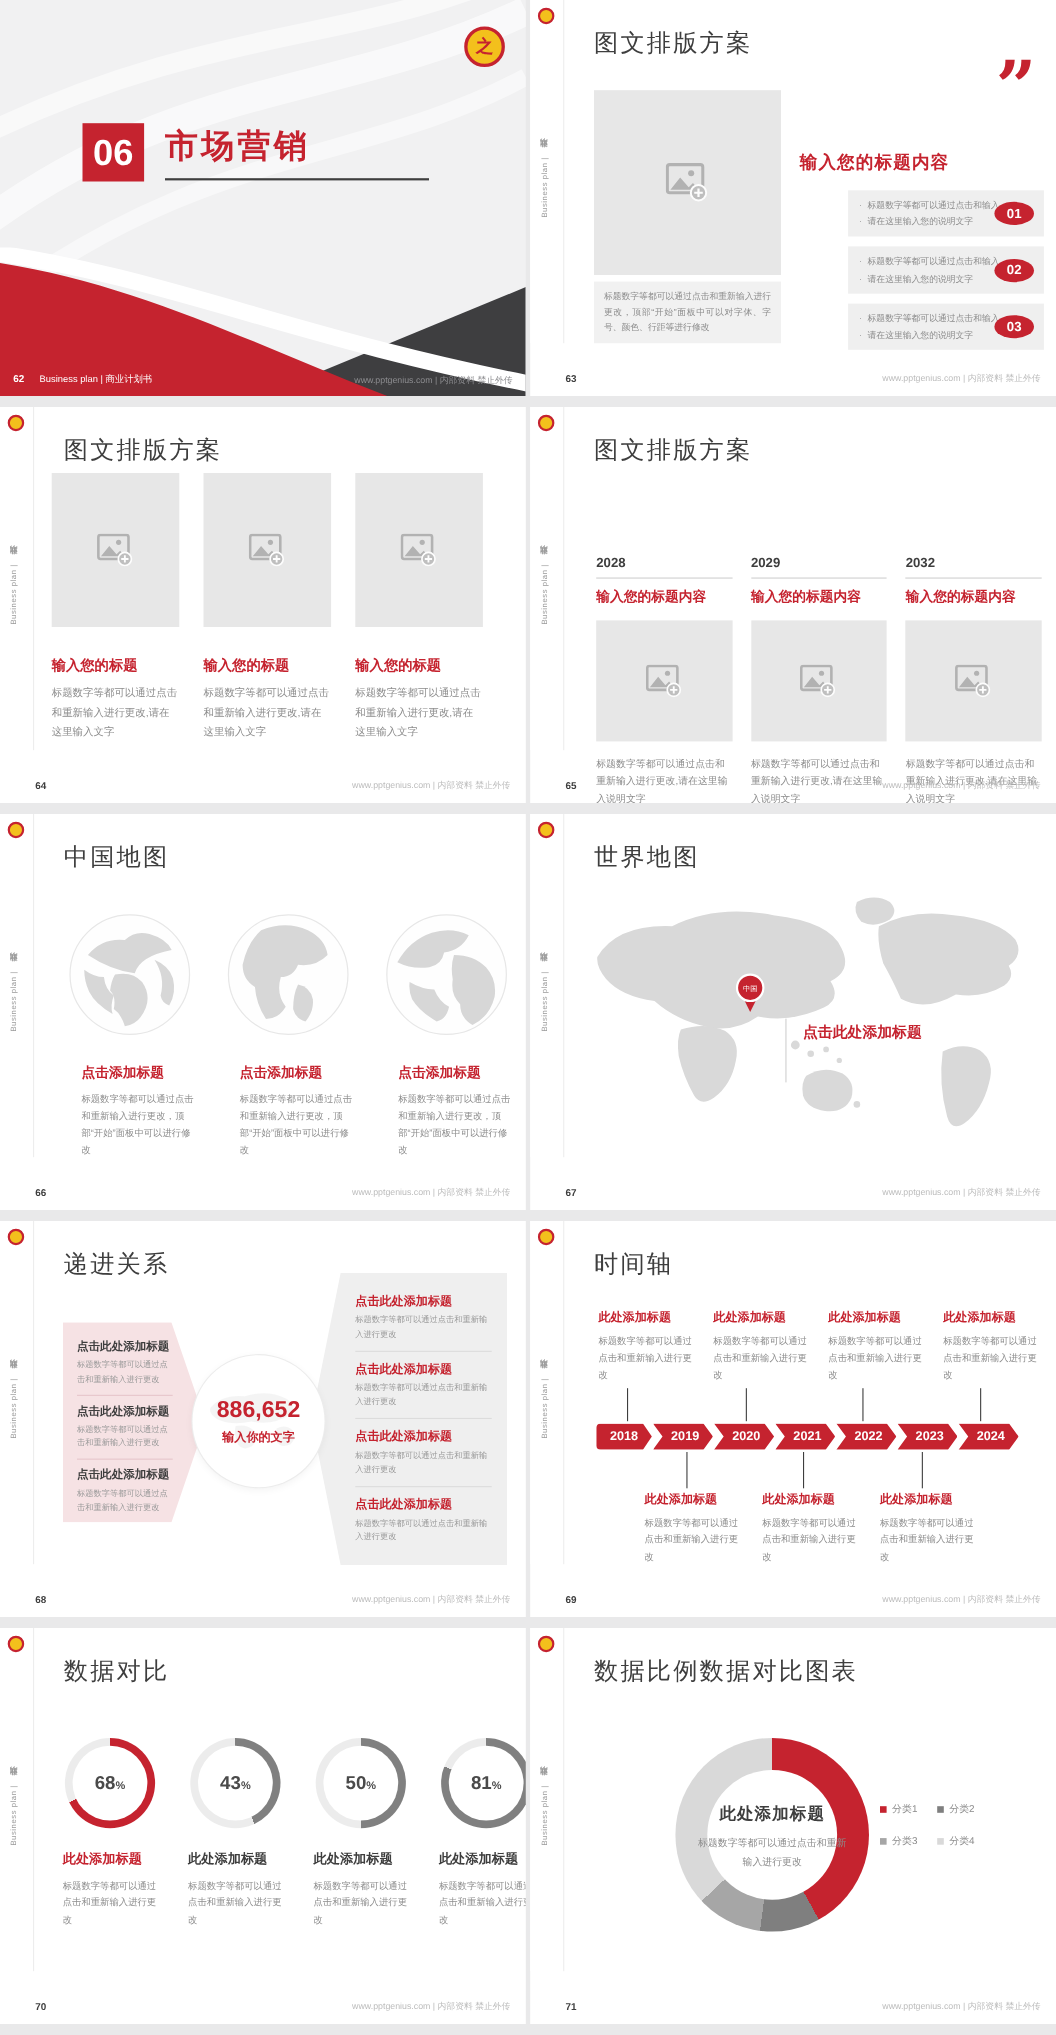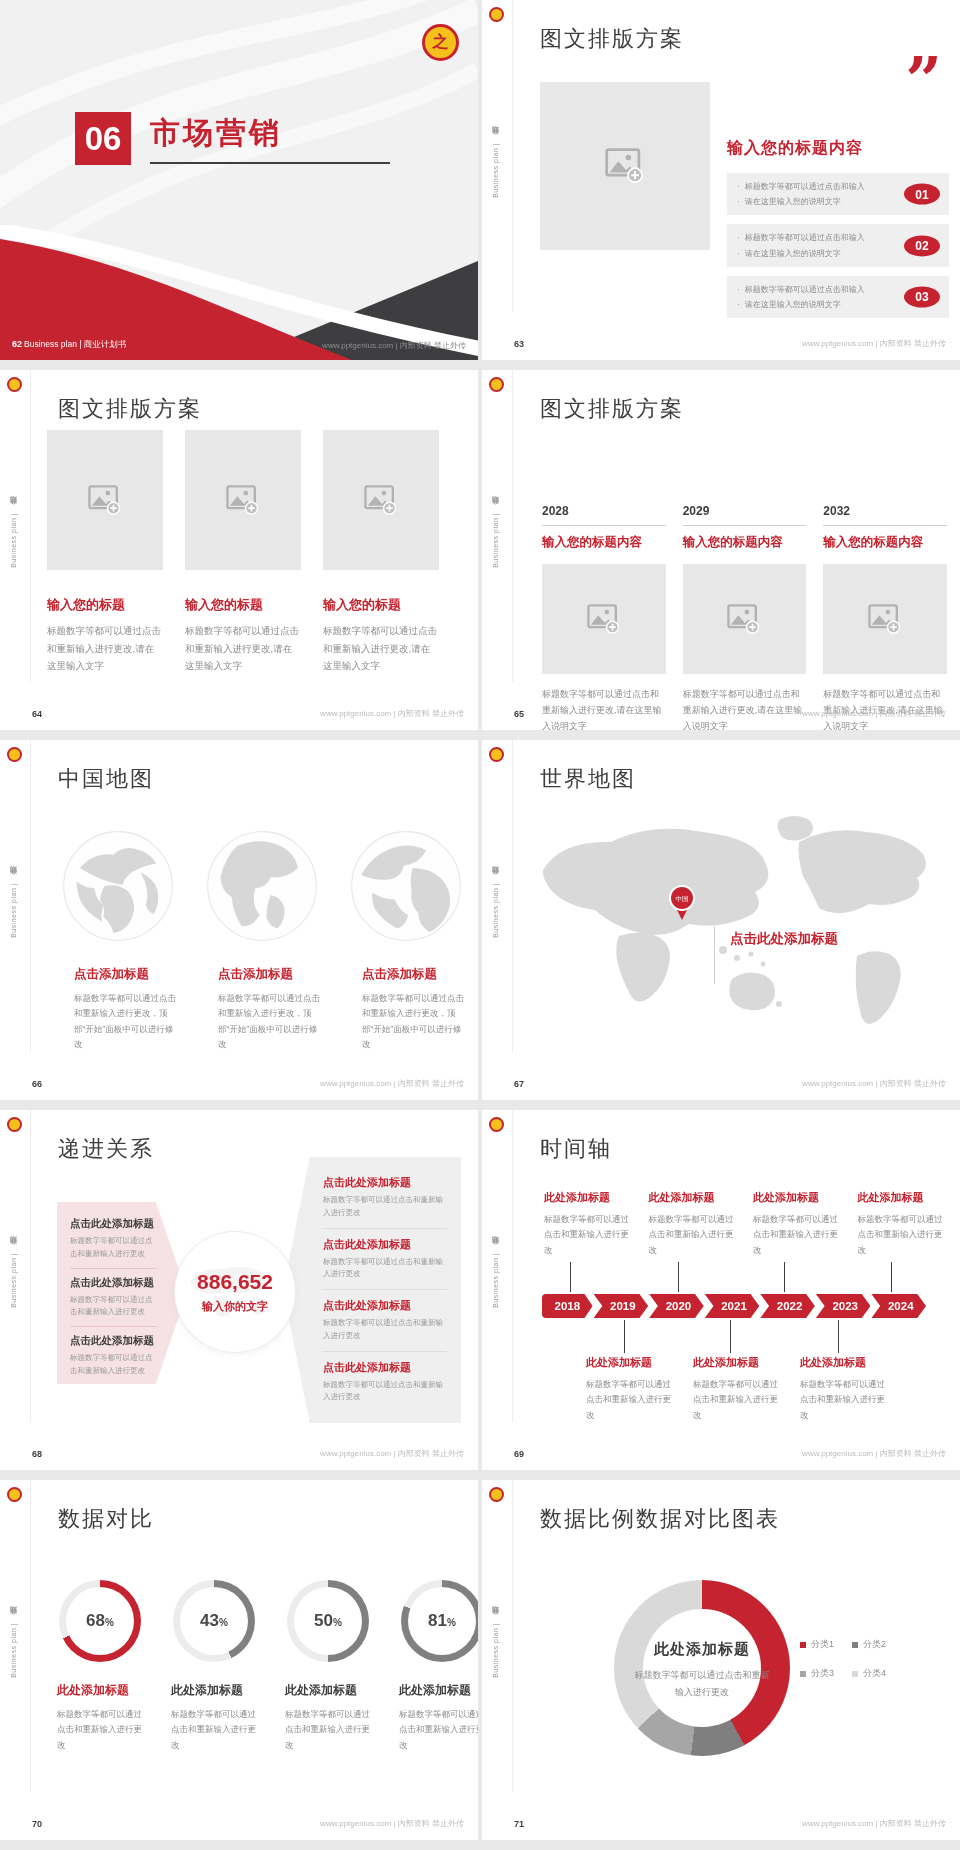--- a/index.html
+++ b/index.html
@@ -26,32 +26,32 @@
   .chapter-box{position:absolute;left:75px;top:112px;width:56px;height:53px;background:#c5232f;color:#fff;
     font-size:33px;font-weight:bold;display:flex;align-items:center;justify-content:center;}
   .s62-title{position:absolute;left:150px;top:113px;font-size:30px;font-weight:bold;color:#c5232f;letter-spacing:3px;}
   .s62-line{position:absolute;left:150px;top:162px;width:240px;height:2px;background:#3e3e3e;}
   .s62-body{position:absolute;left:150px;top:174px;width:244px;font-size:11px;line-height:1.6;color:#555;text-align:justify;}
   .big-logo{position:absolute;right:19px;top:24px;width:37px;height:37px;border-radius:50%;
     background:#f3c01c;border:3px solid #c5232f;box-sizing:border-box;display:flex;align-items:center;justify-content:center;
     color:#c5232f;font-weight:bold;font-size:16px;}
   .s62-waves{position:absolute;left:0;bottom:0;width:478px;height:135px;}
   .s62-footer{position:absolute;left:12px;bottom:9px;color:#fff;font-size:8.5px;z-index:3;}
-  .s62-footer b{margin-right:2px;font-size:9px;}
+  .s62-footer b{margin-right:14px;font-size:9px;}
   .s62-url{position:absolute;right:12px;bottom:9px;color:#8d8d90;font-size:8px;z-index:3;}
 
   
   .ph63{position:absolute;left:58px;top:82px;width:170px;height:168px;}
   .caption63{position:absolute;left:58px;top:256px;width:170px;box-sizing:border-box;background:#f1f1f1;
     padding:7px 9px;font-size:8px;color:#8c8c8c;line-height:1.75;text-align:justify;}
   .quote63{position:absolute;right:18px;top:48px;color:#c5232f;font-family:"DejaVu Serif",serif;
     font-size:64px;font-weight:bold;line-height:1;height:40px;overflow:hidden;}
   .h63{position:absolute;left:245px;top:138px;font-size:16px;font-weight:bold;color:#c5232f;letter-spacing:1px;}
   .rows63{position:absolute;left:245px;top:173px;width:222px;display:flex;flex-direction:column;gap:9px;}
-  .row63{position:relative;background:#efefef;padding:6px 40px 6px 8px;}
+  .row63{position:relative;background:#efefef;padding:6px 40px 6px 8px;margin-left:44px;}
   .row63 ul{margin:0;padding:0;list-style:none;}
   .row63 li{font-size:8px;color:#8c8c8c;line-height:1.9;}
   .row63 li::before{content:"·";margin:0 5px 0 2px;color:#8c8c8c;}
   .badge{position:absolute;right:9px;top:50%;transform:translateY(-50%);width:36px;height:21px;border-radius:50%;
     background:#c5232f;color:#fff;font-size:12px;font-weight:bold;display:flex;align-items:center;justify-content:center;}
 
   
   .cols64{position:absolute;left:47px;top:60px;width:392px;display:grid;grid-template-columns:repeat(3,1fr);gap:22px;}
   .cols64 .ph{height:140px;}
   .cols64 h4{margin:26px 0 0 0;font-size:13px;font-weight:bold;color:#c5232f;}
@@ -163,20 +163,21 @@
     <div class="s-title">图文排版方案</div>
     <div class="ph ph63">
       <svg viewBox="0 0 36 32" width="40">
         <rect x="1.5" y="1.5" width="29" height="23" rx="2" fill="none" stroke="#b0b0b0" stroke-width="2.5"></rect>
         <circle cx="21" cy="8.5" r="2.5" fill="#b0b0b0"></circle>
         <path d="M4 22 L12 12 L19 20 L22.5 16.5 L27 22 Z" fill="#b0b0b0"></path>
         <circle cx="27" cy="24.5" r="6.3" fill="#bdbdbd" stroke="#fff" stroke-width="1.6"></circle>
         <path d="M27 21v7 M23.5 24.5h7" stroke="#fff" stroke-width="1.8"></path>
       </svg>
     </div>
+    <div class="caption63">标题数字等都可以通过点击和重新输入进行更改，顶部“开始”面板中可以对字体、字号、颜色、行距等进行修改</div>
     <div class="quote63">”</div>
     <div class="h63">输入您的标题内容</div>
     <div class="rows63">
       <div class="row63">
         <ul>
           <li>标题数字等都可以通过点击和输入</li>
           <li>请在这里输入您的说明文字</li>
         </ul>
         <div class="badge">01</div>
       </div>

